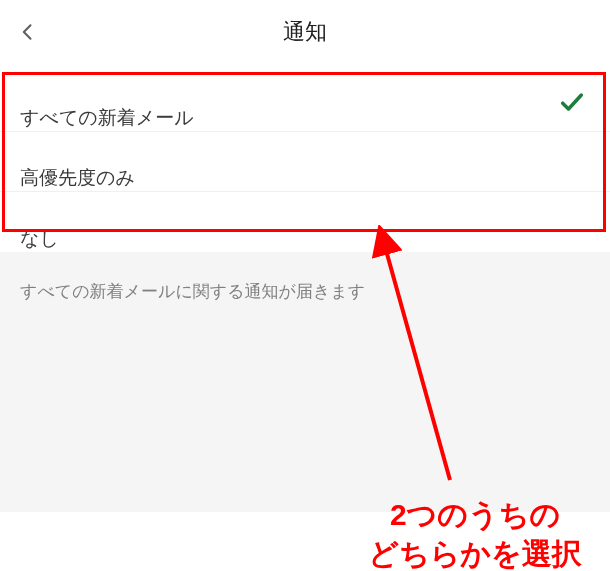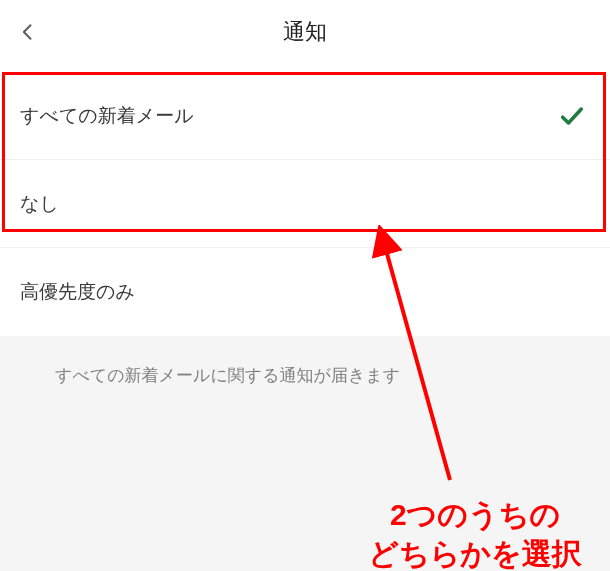--- a/index.html
+++ b/index.html
@@ -40,23 +40,23 @@
     .title {
       font-size: 22px;
       font-weight: 400;
       color: #202020;
       margin: 0 auto;
     }
     .option-list {
       margin-top: 8px;
     }
     .option-item {
-      height: 88px;
+      height: 60px;
       display: flex;
-      align-items: center;
+      align-items: flex-end;
       padding: 0 20px;
       border-bottom: 1px solid #f0f0f0;
       cursor: pointer;
       position: relative;
     }
     .option-item:last-of-type {
       border-bottom: none;
     }
     .option-label {
       font-size: 19px;
@@ -75,21 +75,20 @@
       height: 28px;
     }
     .footer-area {
       background: #f5f5f5;
       padding: 28px 20px;
       height: 260px;
     }
     .footer-note {
       font-size: 17px;
       color: #808080;
-      margin-left: 35px;
     }
     .highlight-box {
       position: absolute;
       border: 3px solid #ff0000;
       pointer-events: none;
     }
     .annotation-arrow {
       position: absolute;
       pointer-events: none;
     }
@@ -118,24 +117,24 @@
 <div class="option-list">
   <div class="option-item">
     <span class="option-label">すべての新着メール</span>
     <span class="check-icon">
       <svg viewBox="0 0 24 24" fill="none" stroke="#1e7c3c" stroke-width="3" stroke-linecap="round" stroke-linejoin="round">
         <polyline points="4 13 9 18 20 6"></polyline>
       </svg>
     </span>
   </div>
   <div class="option-item">
-    <span class="option-label">なし</span>
+    <span class="option-label">高優先度のみ</span>
   </div>
   <div class="option-item">
-    <span class="option-label">高優先度のみ</span>
+    <span class="option-label">なし</span>
   </div>
 </div>
 
 <div class="footer-area">
   <div class="footer-note">すべての新着メールに関する通知が届きます</div>
 </div>
 
 <div class="highlight-box" style="left:2px; top:72px; width:604px; height:160px;"></div>
 
 <svg class="annotation-arrow" style="left:370px; top:225px; width:100px; height:265px;" viewBox="0 0 100 265">

